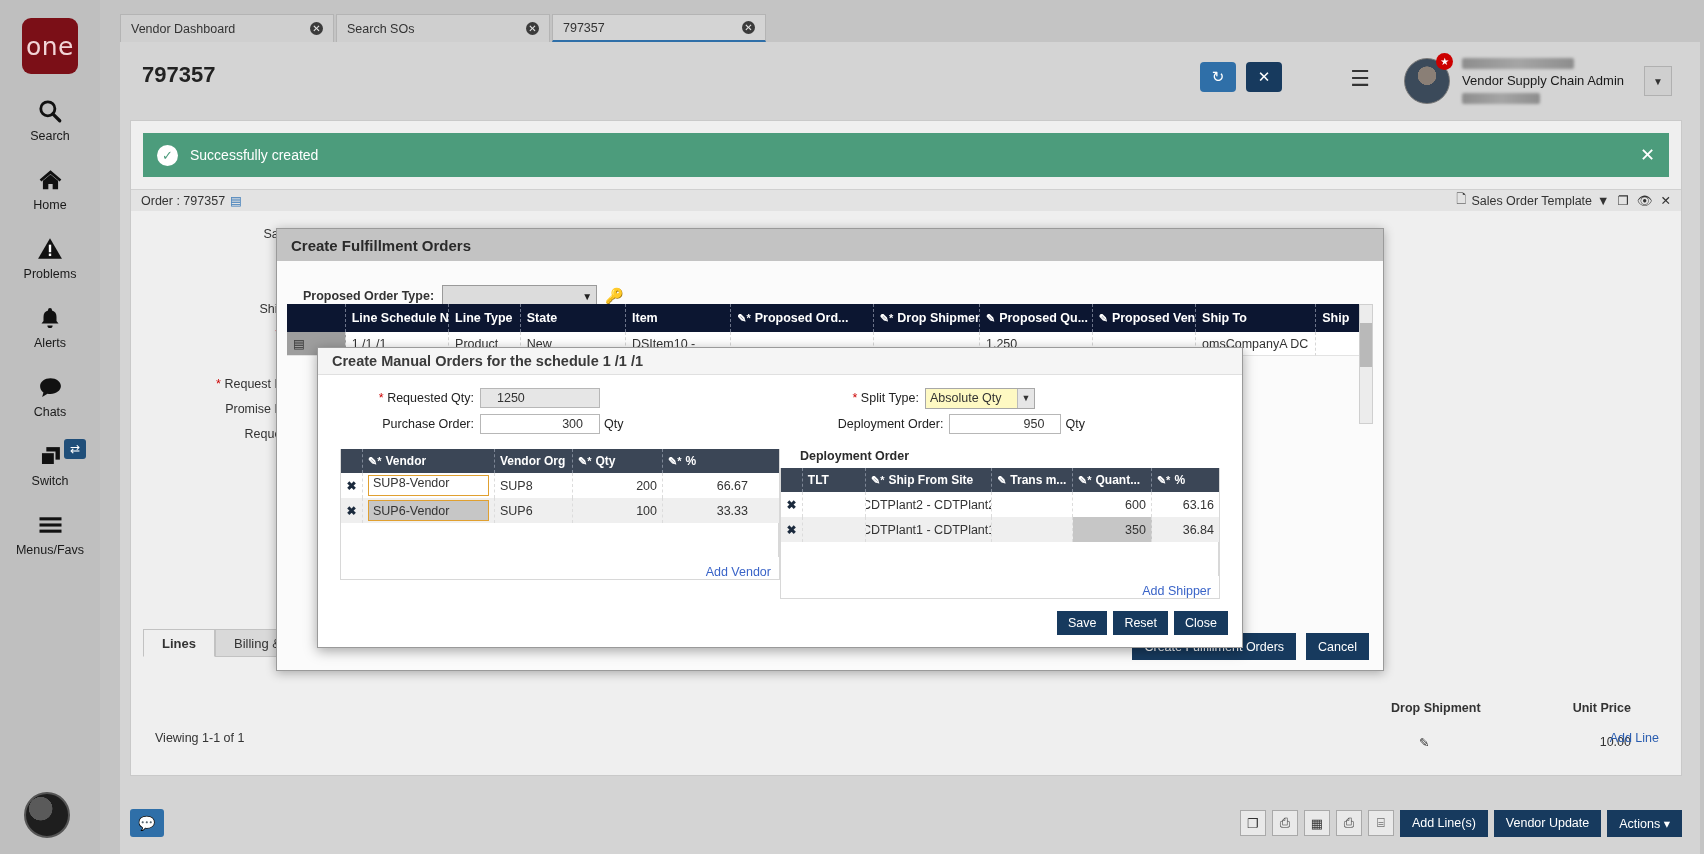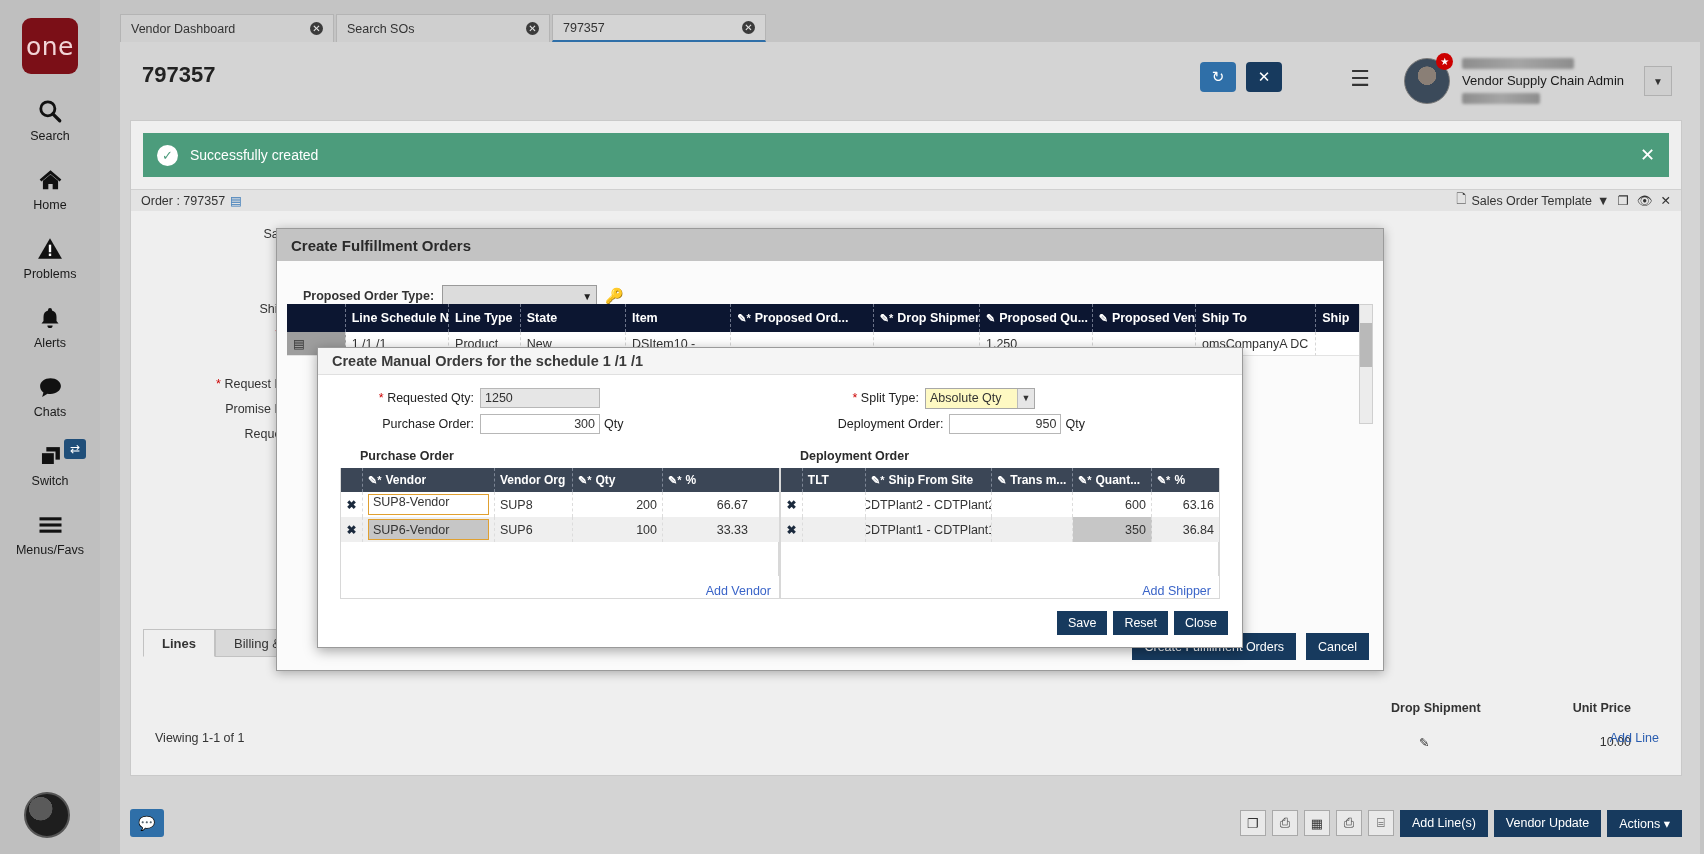--- a/index.html
+++ b/index.html
@@ -218,21 +218,21 @@
   .mi-title {
     height: 27px; background: #f5f5f5; border-bottom: 1px solid #e0e0e0;
     display: flex; align-items: center; padding: 0 14px;
     font-size: 14.5px; font-weight: bold; color: #3a3a3a;
   }
   .mi-body { padding: 10px 22px 0 22px; }
   .mi-formrow { display: flex; align-items: center; height: 26px; }
   .mi-lab { font-size: 12.5px; color: #222; }
   .inp {
     height: 20px; border: 1px solid #b7b7b7; background: #e6e6e6;
-    font-size: 12.5px; padding: 0 4px; display: flex; align-items: center;
+    font-size: 12.5px; padding: 0 16px; display: flex; align-items: center;
   }
   .inp.white { background: #fff; justify-content: flex-end; }
   .mi-sel {
     width: 110px; height: 21px; background: #fef9c3; border: 1px solid #a8a8a8;
     display: flex; align-items: center; padding-left: 4px; font-size: 12.5px; cursor: pointer;
     position: relative;
   }
   .mi-sel .caret {
     position: absolute; right: 0; top: 0; width: 17px; height: 19px;
     background: #e6e6e6; border-left: 1px solid #bbb;
@@ -560,21 +560,20 @@
         <div class="mi-lab" style="margin-left:4px">Qty</div>
         <div style="width:176px"></div>
         <div class="mi-lab" style="width:150px;text-align:right;padding-right:6px">Deployment Order:</div>
         <div class="inp white" style="width:112px">950</div>
         <div class="mi-lab" style="margin-left:4px">Qty</div>
       </div>
 
       <div class="split">
 
         <div class="split-half">
-          <div class="sec-title">Purchase Order</div>
           <div class="tb">
             <div class="tb-head">
               <div style="width:22px"></div>
               <div style="width:132px">
                   <span class="pen">✎*</span>
                   <span>Vendor</span>
                 </div>
               <div style="width:78px">Vendor Org</div>
               <div style="width:90px">
                   <span class="pen">✎*</span>

